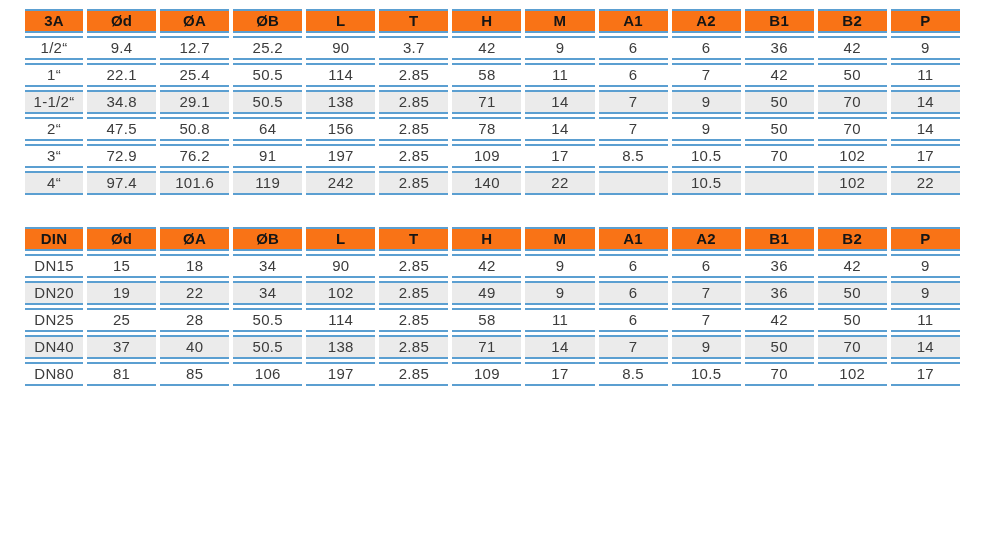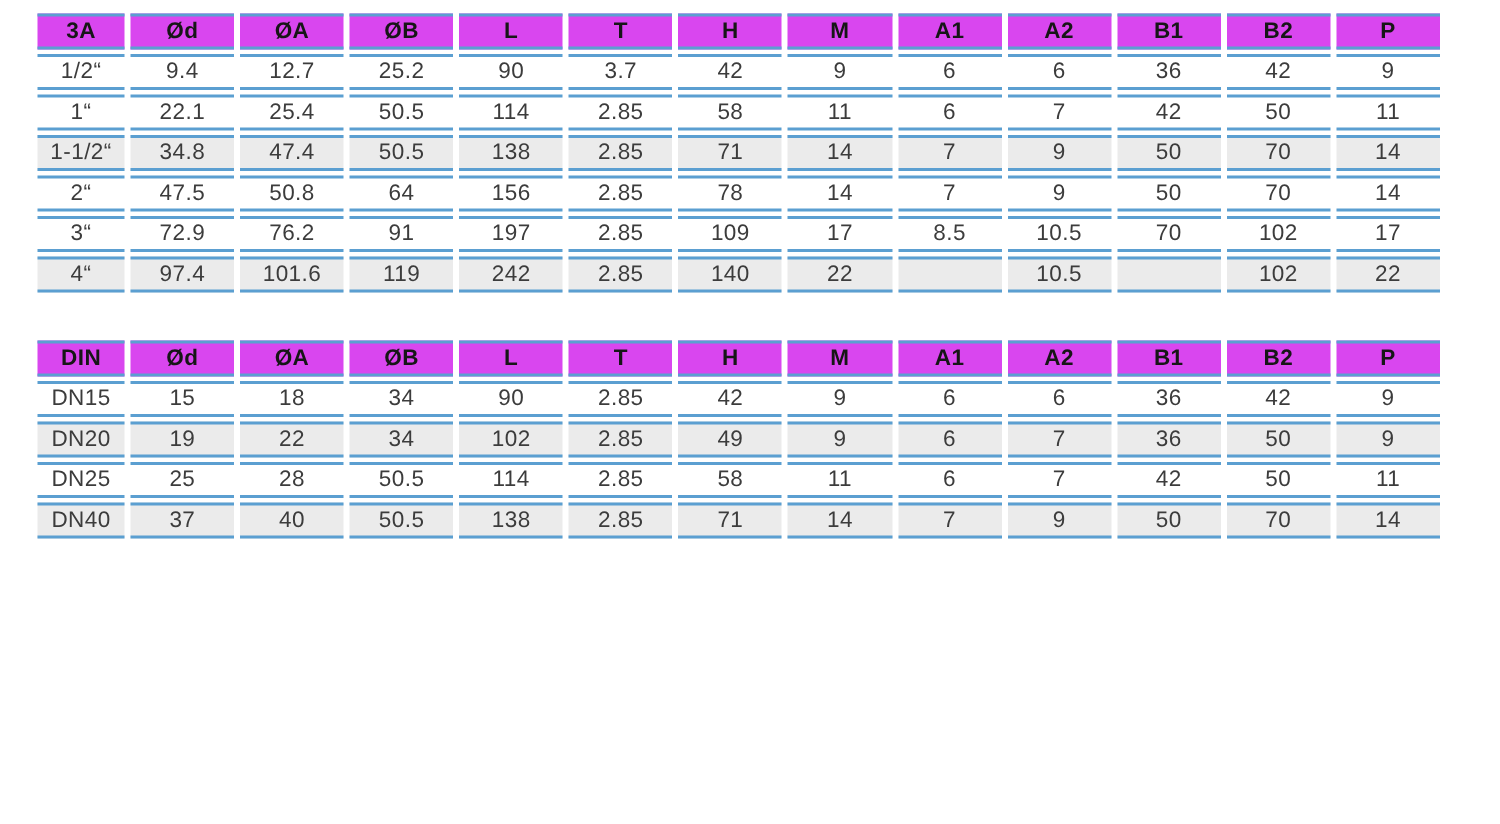--- a/index.html
+++ b/index.html
@@ -32,21 +32,21 @@
     padding: 0;
     text-align: center;
     vertical-align: middle;
     font-size: 15px;
     line-height: 20px;
     letter-spacing: 0.3px;
     white-space: nowrap;
     overflow: hidden;
   }
   table.spec th {
-    background: #d946ef;
+    background: #f97316;
     color: #161616;
     font-weight: bold;
   }
   table.spec td {
     background: #ffffff;
     color: #3c3c3c;
   }
   table.spec tr.alt td {
     background: #ebebeb;
   }
@@ -115,21 +115,21 @@
           <td>11</td>
           <td>6</td>
           <td>7</td>
           <td>42</td>
           <td>50</td>
           <td>11</td>
         </tr>
         <tr class="alt">
           <td>1-1/2“</td>
           <td>34.8</td>
-          <td>47.4</td>
+          <td>29.1</td>
           <td>50.5</td>
           <td>138</td>
           <td>2.85</td>
           <td>71</td>
           <td>14</td>
           <td>7</td>
           <td>9</td>
           <td>50</td>
           <td>70</td>
           <td>14</td>
@@ -268,15 +268,30 @@
           <td>138</td>
           <td>2.85</td>
           <td>71</td>
           <td>14</td>
           <td>7</td>
           <td>9</td>
           <td>50</td>
           <td>70</td>
           <td>14</td>
         </tr>
+        <tr>
+          <td>DN80</td>
+          <td>81</td>
+          <td>85</td>
+          <td>106</td>
+          <td>197</td>
+          <td>2.85</td>
+          <td>109</td>
+          <td>17</td>
+          <td>8.5</td>
+          <td>10.5</td>
+          <td>70</td>
+          <td>102</td>
+          <td>17</td>
+        </tr>
       </tbody>
   </table>
 </div>
 
 </body></html>

